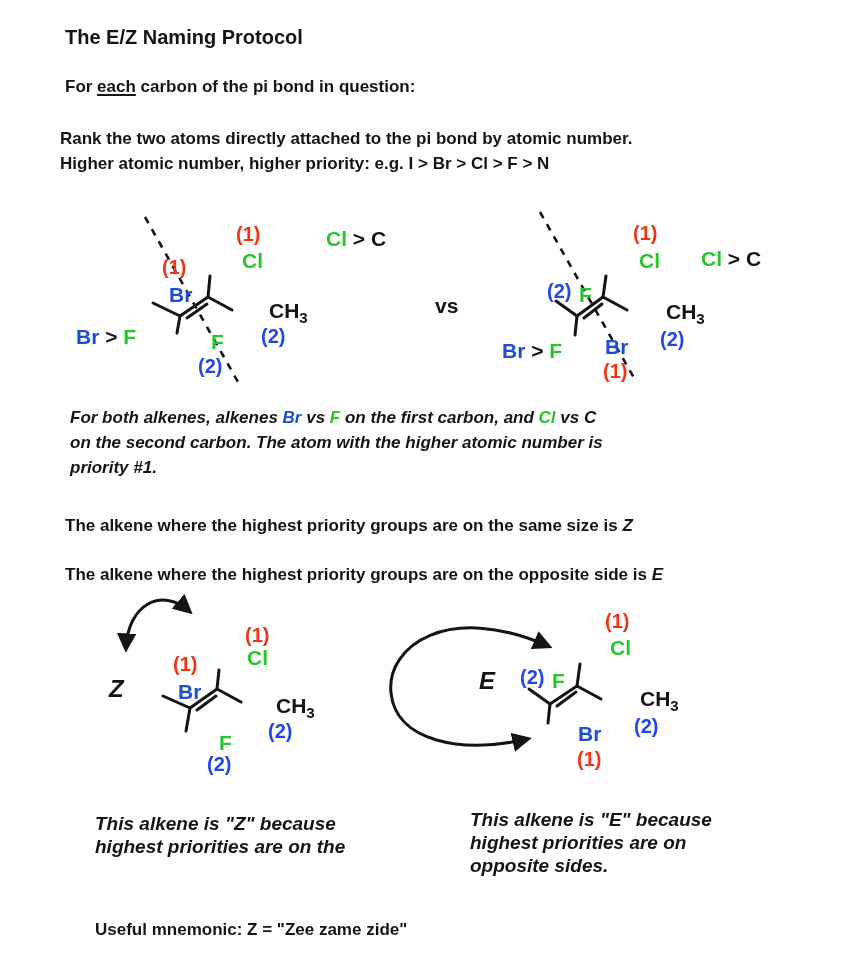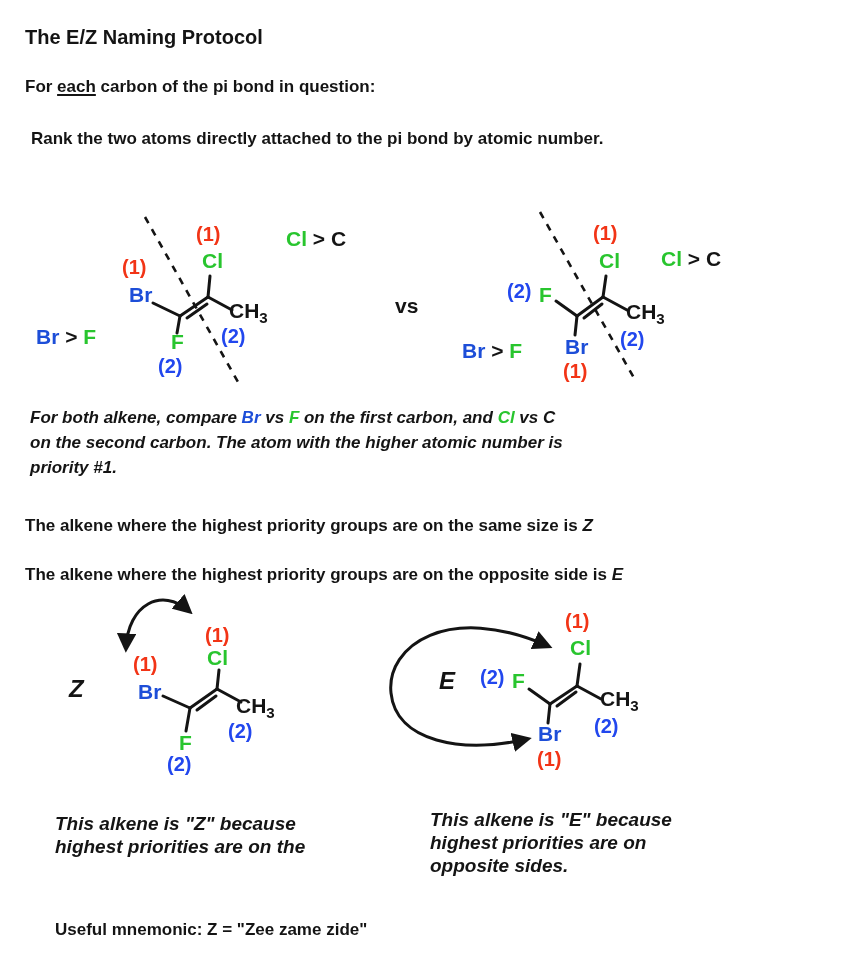--- a/index.html
+++ b/index.html
@@ -1,21 +1,21 @@
 <!DOCTYPE html>
 <html><head>
 <meta charset="utf-8">
 <style>
   html,body{margin:0;padding:0;background:#fff;}
   #canvas{
     position:relative;width:868px;height:966px;background:#ffffff;overflow:hidden;
     font-family:"Liberation Sans","DejaVu Sans",sans-serif;color:#141414;
   }
   #bonds{position:absolute;left:0;top:0;z-index:1;}
-  .lbl{position:absolute;z-index:2;font-weight:bold;white-space:nowrap;line-height:1.05;}
+  .lbl{position:absolute;z-index:2;font-weight:bold;white-space:nowrap;line-height:1.05;margin-left:40px;}
   .heading{font-size:17px;}
   .title{font-size:20px;}
   .ital{font-style:italic;}
   .atom{font-size:21px;}
   .pri{font-size:20px;}
   .cmp{font-size:21px;}
   .zelab{font-size:24px;font-style:italic;}
   .pink{color:#1d4ed8;}
   .green{color:#28c52e;}
   .red{color:#f23416;}
@@ -76,22 +76,23 @@
       <line x1="577" y1="686" x2="580" y2="664"></line>
       <line x1="577" y1="686" x2="601" y2="699"></line>
     </g>
     <path d="M548,646 C448,602 386,646 391,693 C396,742 462,754 527,739" fill="none" stroke="#141414" stroke-width="3" marker-start="url(#ah)" marker-end="url(#ah)"></path>
   </svg>
 
   <div class="lbl title" style="left:25px;top:27px;">The E/Z Naming Protocol</div>
 
   <div class="lbl heading" style="left:25px;top:78px;"><span>For </span><span class="u">each</span><span> carbon of the pi bond in question:</span></div>
 
-  <div class="lbl heading block" style="left:31px;top:126px;">
+  <div class="lbl heading block" style="left:20px;top:126px;">
     <div>Rank the two atoms directly attached to the pi bond by atomic number.</div>
+    <div>Higher atomic number, higher priority: e.g. I &gt; Br &gt; Cl &gt; F &gt; N</div>
   </div>
 
   <div class="lbl pri red" style="left:122px;top:257px;">(1)</div>
   <div class="lbl atom pink" style="left:129px;top:284px;">Br</div>
   <div class="lbl pri red" style="left:196px;top:224px;">(1)</div>
   <div class="lbl atom green" style="left:202px;top:250px;">Cl</div>
   <div class="lbl atom ink" style="left:229px;top:300px;"><span>CH</span><sub>3</sub></div>
   <div class="lbl pri blue" style="left:221px;top:326px;">(2)</div>
   <div class="lbl atom green" style="left:171px;top:331px;">F</div>
   <div class="lbl pri blue" style="left:158px;top:356px;">(2)</div>
@@ -105,21 +106,21 @@
   <div class="lbl pri red" style="left:593px;top:223px;">(1)</div>
   <div class="lbl atom green" style="left:599px;top:250px;">Cl</div>
   <div class="lbl atom ink" style="left:626px;top:301px;"><span>CH</span><sub>3</sub></div>
   <div class="lbl pri blue" style="left:620px;top:329px;">(2)</div>
   <div class="lbl atom pink" style="left:565px;top:336px;">Br</div>
   <div class="lbl pri red" style="left:563px;top:361px;">(1)</div>
   <div class="lbl cmp" style="left:462px;top:340px;"><span class="pink">Br</span><span class="ink"> &gt; </span><span class="green">F</span></div>
   <div class="lbl cmp" style="left:661px;top:248px;"><span class="green">Cl</span><span class="ink"> &gt; C</span></div>
 
   <div class="lbl heading ital block" style="left:30px;top:405px;">
-    <div><span>For both alkene, compare </span><span class="pink">Br</span><span> vs </span><span class="green">F</span><span> on the first carbon, and </span><span class="green">Cl</span><span> vs C</span></div>
+    <div><span>For both alkenes, alkenes </span><span class="pink">Br</span><span> vs </span><span class="green">F</span><span> on the first carbon, and </span><span class="green">Cl</span><span> vs C</span></div>
     <div>on the second carbon. The atom with the higher atomic number is</div>
     <div>priority #1.</div>
   </div>
 
   <div class="lbl heading" style="left:25px;top:517px;"><span>The alkene where the highest priority groups are on the same size is </span><i>Z</i></div>
   <div class="lbl heading" style="left:25px;top:566px;"><span>The alkene where the highest priority groups are on the opposite side is </span><i>E</i></div>
 
   <div class="lbl zelab ink" style="left:69px;top:676px;">Z</div>
   <div class="lbl pri red" style="left:133px;top:654px;">(1)</div>
   <div class="lbl atom pink" style="left:138px;top:681px;">Br</div>

